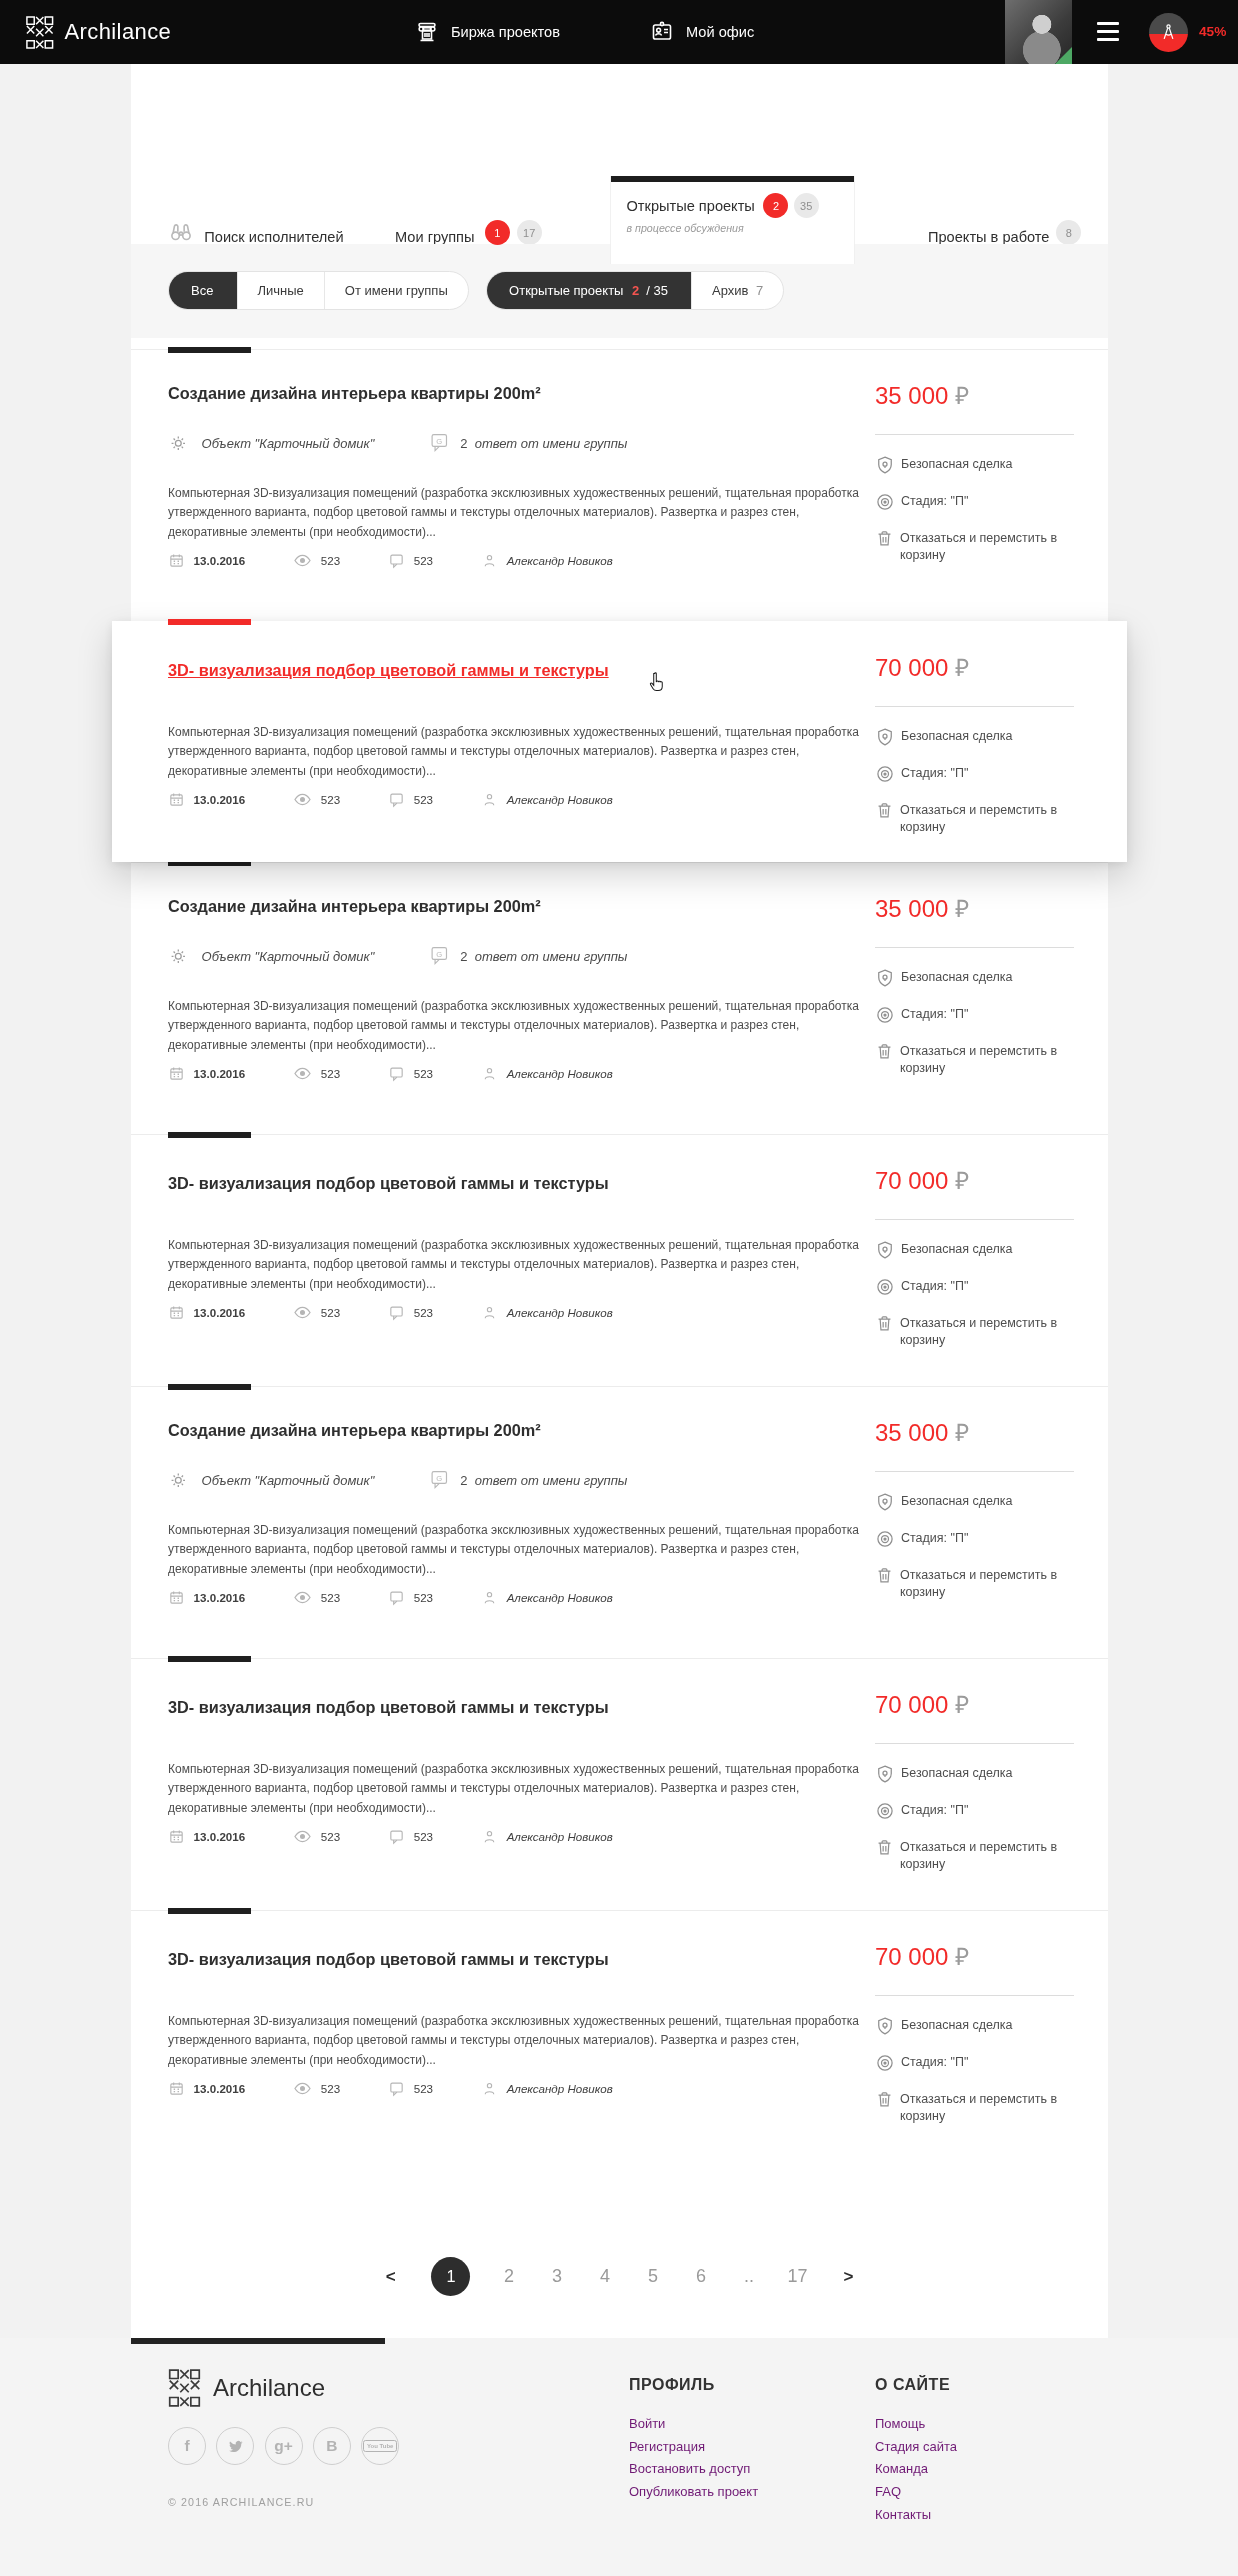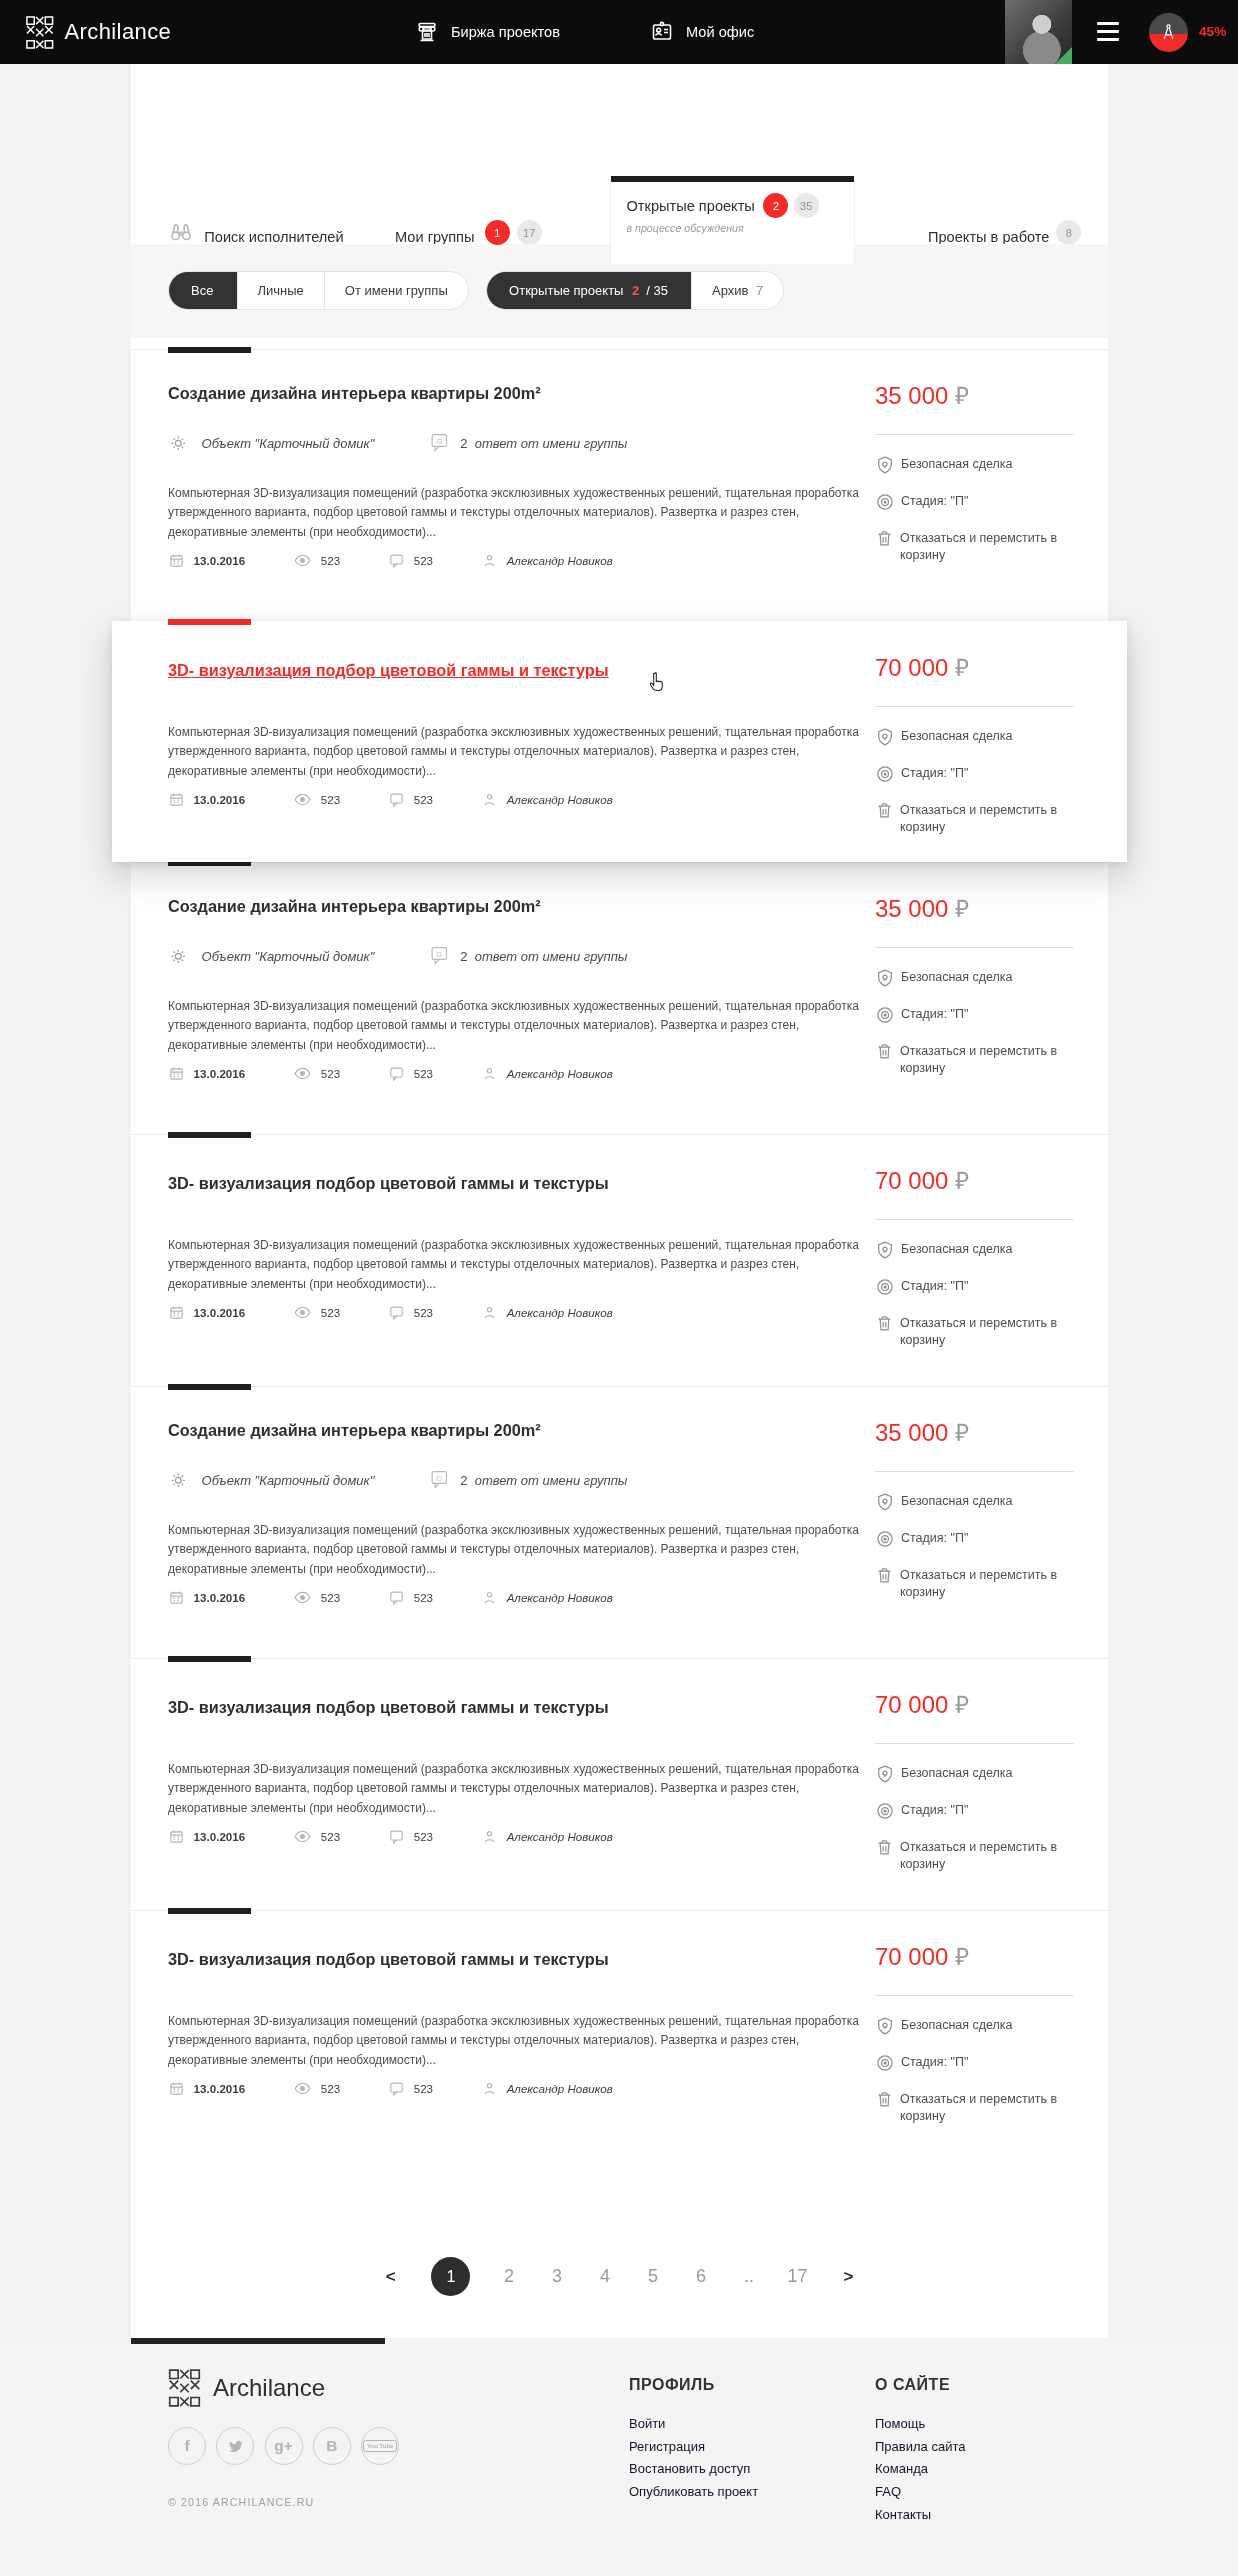--- a/index.html
+++ b/index.html
@@ -113,21 +113,21 @@
   .socials{position:absolute;left:37px;top:89px;display:flex;gap:10.3px}
   .soc{width:38px;height:38px;border:0.9px solid #cfcfcf;border-radius:50%;box-sizing:border-box;
        display:flex;align-items:center;justify-content:center;color:#b3b3b3;cursor:pointer;
        font-size:15.5px;font-weight:bold}
   .soc .yt{font-size:6px;line-height:6px;text-align:center;border:0.9px solid #b3b3b3;border-radius:2.6px;padding:1.7px 2.6px;font-weight:bold}
   .copyright{position:absolute;left:37px;top:158px;font-size:10.7px;color:#a0a0a0;letter-spacing:1.1px}
   .f-col{position:absolute;top:38px}
   .f-col-1{left:498px}.f-col-2{left:744px}
   .f-col h4{margin:0 0 22px 0;font-size:16px;color:#333;letter-spacing:0.5px}
   .f-col ul{list-style:none;margin:0;padding:0}
-  .f-col li{font-size:13px;color:#0f172a;margin-bottom:7.7px;cursor:pointer}
+  .f-col li{font-size:13px;color:#701a75;margin-bottom:7.7px;cursor:pointer}
 </style>
 </head>
 <body>
 
 <div class="header">
   <div class="brand">
     <svg width="27.5" height="33" viewBox="0 0 30 36" fill="none" stroke="#fff" stroke-width="1.6">
       <path d="M1 1h8v8H1z M21 1h8v8h-8z M1 27h8v8H1z M21 27h8v8h-8z"></path>
       <path d="M11 1l8 8M19 1l-8 8M1 11l8 8M9 11l-8 8M21 11l8 8M29 11l-8 8M11 27l8 8M19 27l-8 8M11 14l4 4 4-4M11 22l4-4 4 4"></path>
     </svg>
@@ -693,21 +693,21 @@
           <li>Войти</li>
           <li>Регистрация</li>
           <li>Востановить доступ</li>
           <li>Опубликовать проект</li>
         </ul>
     </div>
     <div class="f-col f-col-2">
       <h4>О САЙТЕ</h4>
       <ul>
           <li>Помощь</li>
-          <li>Правила сайта</li>
+          <li>Стадия сайта</li>
           <li>Команда</li>
           <li>FAQ</li>
           <li>Контакты</li>
         </ul>
     </div>
   </div>
 </div>
 
 
 </body></html>

